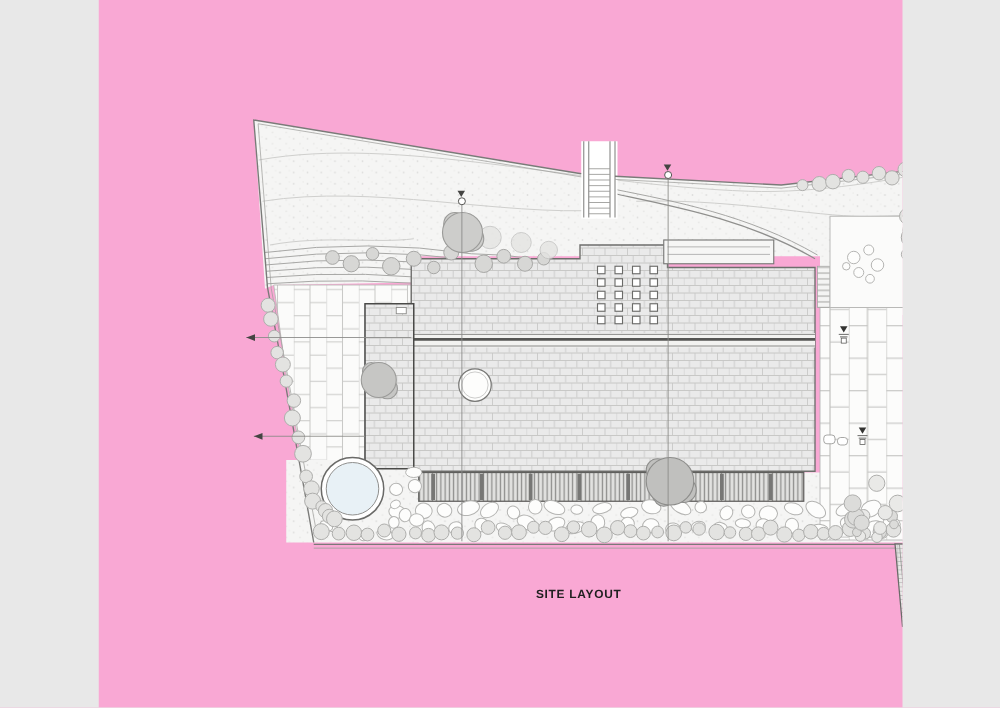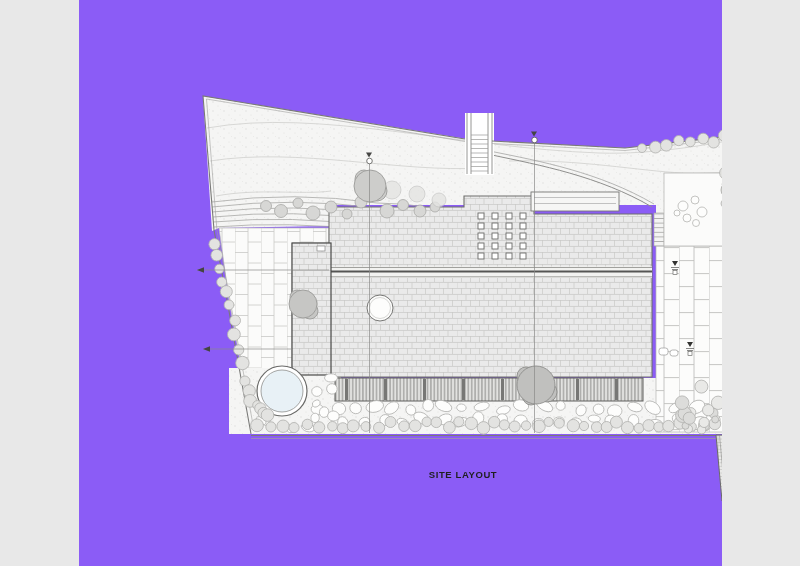--- a/index.html
+++ b/index.html
@@ -1,17 +1,17 @@
 <!DOCTYPE html>
 <html><head>
 <meta charset="utf-8">
 <style>
   html,body{margin:0;padding:0;background:#e8e8e8;}
   .sheet{
-    position:relative;width:643px;height:566px;background:#8b5cf6;
+    position:relative;width:643px;height:566px;background:#f9a8d4;
     font-family:"Liberation Sans",sans-serif;overflow:hidden;margin:0 auto;
   }
   svg text{font-family:"Liberation Sans",sans-serif;}
   .title-text{font-weight:bold;letter-spacing:.6px;}
 </style>
 </head>
 <body>
 
 <div class="sheet">
 <svg viewBox="0 0 800 566" width="800" height="566">

